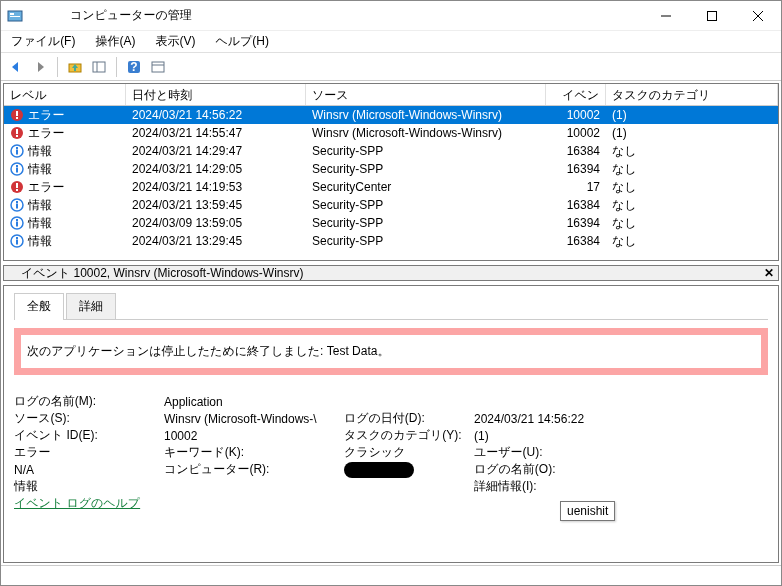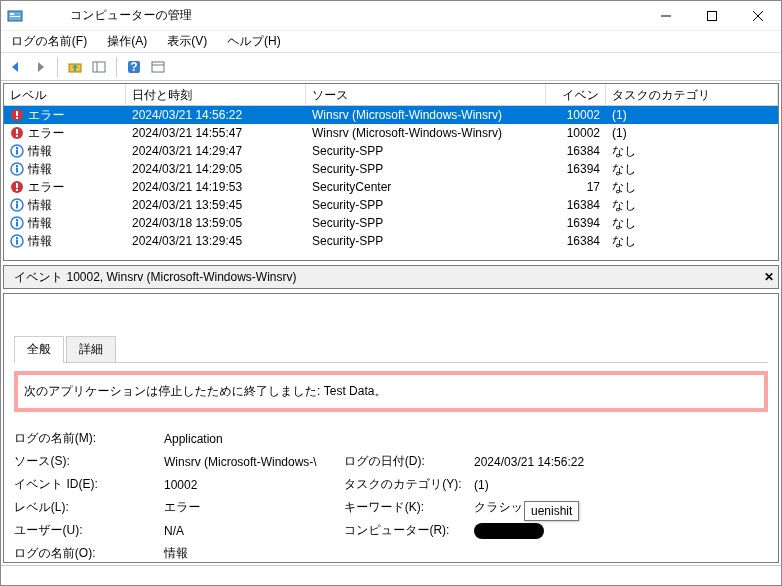--- a/index.html
+++ b/index.html
@@ -22,31 +22,31 @@
 .col-date { width: 180px; }
 .col-source { width: 240px; }
 .col-id { width: 60px; text-align: right; }
 .col-cat { flex: 1; }
 .grid-body { flex: 1; overflow-y: auto; }
 .row { display: flex; height: 18px; align-items: center; }
 .row.selected { background: #0078d7; color: #fff; }
 .row > div { padding: 0 6px; white-space: nowrap; overflow: hidden; }
 .row .col-level { display: flex; align-items: center; gap: 4px; }
 .lvl-icon { width: 14px; height: 14px; }
-.pane-middle { height: 24px; background: #f0f0f0; border: 1px solid #7a7a7a; margin: 2px; display: flex; align-items: center; padding: 0 10px; position: relative; }
+.pane-middle { height: 16px; background: #f0f0f0; border: 1px solid #7a7a7a; margin: 2px; display: flex; align-items: center; padding: 0 17px; position: relative; }
 .pane-middle .close-x { position: absolute; right: 4px; font-weight: bold; cursor: pointer; }
 .pane-bottom { flex: 1; margin: 2px; border: 1px solid #7a7a7a; padding: 6px 10px; overflow: auto; }
 .tabs { display: flex; border-bottom: 1px solid #ccc; margin-bottom: 8px; }
-.tab { padding: 4px 12px; border: 1px solid #ccc; border-bottom: none; background: #fff; margin-right: 2px; position: relative; top: 1px; margin-top: 35px; }
+.tab { padding: 4px 12px; border: 1px solid #ccc; border-bottom: none; background: #fff; margin-right: 2px; position: relative; top: 1px; }
 .tab.inactive { background: #f0f0f0; border-bottom: 1px solid #ccc; }
-.desc-box { border: 4px solid #fca5a5; padding: 8px 6px; margin-bottom: 18px; min-height: 36px; }
-.props { display: grid; grid-template-columns: 150px 180px 130px 170px; row-gap: 6px; align-items: center; }
+.desc-box { border: 7px solid #fca5a5; padding: 8px 6px; margin-bottom: 18px; min-height: 36px; }
+.props { display: grid; grid-template-columns: 150px 180px 130px 170px; row-gap: 0; align-items: center; }
 .link { color: #15803d; text-decoration: underline; cursor: pointer; }
 .redact { display: inline-block; width: 70px; height: 16px; background: #000; border-radius: 8px; vertical-align: middle; }
-.tooltip { position: absolute; border: 1px solid #767676; background: #fff; padding: 2px 6px; left: 524px; top: 501px; box-shadow: 1px 1px 2px rgba(0,0,0,.2); }
+.tooltip { position: absolute; border: 1px solid #767676; background: #fff; padding: 2px 6px; left: 560px; top: 501px; box-shadow: 1px 1px 2px rgba(0,0,0,.2); }
 .statusbar { height: 20px; border-top: 1px solid #ccc; }
 </style>
 </head>
 <body>
 
 <div class="titlebar">
   <span class="icon-app">
     <svg viewBox="0 0 16 16">
         <rect x="1" y="3" width="14" height="10" fill="#6ab0e0" stroke="#2a5a8a"></rect>
         <rect x="3" y="5" width="4" height="2" fill="#fff"></rect>
@@ -66,21 +66,21 @@
     </div>
   <div class="win-btn">
       <svg width="10" height="10">
         <line x1="0" y1="0" x2="10" y2="10" stroke="#000"></line>
         <line x1="10" y1="0" x2="0" y2="10" stroke="#000"></line>
       </svg>
     </div>
 </div>
 
 <div class="menubar">
-  <span>ログの名前(F)</span>
+  <span>ファイル(F)</span>
   <span>操作(A)</span>
   <span>表示(V)</span>
   <span>ヘルプ(H)</span>
 </div>
 
 <div class="toolbar">
   <span class="tb-icon">
       <svg width="16" height="16">
         <path d="M10 3 L4 8 L10 13 Z" fill="#2a7de1"></path>
       </svg>
@@ -214,21 +214,21 @@
         </div>
         <div class="row">
           <div class="col-level">
             <span class="lvl-icon"><svg width="14" height="14">
                 <circle cx="7" cy="7" r="6" fill="#fff" stroke="#2a7de1" stroke-width="1.5"></circle>
                 <rect x="6" y="5.5" width="2" height="5" fill="#2a7de1"></rect>
                 <rect x="6" y="3" width="2" height="2" fill="#2a7de1"></rect>
               </svg></span>
             <span>情報</span>
           </div>
-          <div class="col-date">2024/03/18 13:59:05</div>
+          <div class="col-date">2024/03/09 13:59:05</div>
           <div class="col-source">Security-SPP</div>
           <div class="col-id">16394</div>
           <div class="col-cat">なし</div>
         </div>
         <div class="row">
           <div class="col-level">
             <span class="lvl-icon"><svg width="14" height="14">
                 <circle cx="7" cy="7" r="6" fill="#fff" stroke="#2a7de1" stroke-width="1.5"></circle>
                 <rect x="6" y="5.5" width="2" height="5" fill="#2a7de1"></rect>
                 <rect x="6" y="3" width="2" height="2" fill="#2a7de1"></rect>
@@ -261,21 +261,20 @@
       <div>ソース(S):</div>
       <div>Winsrv (Microsoft-Windows-\</div>
       <div>ログの日付(D):</div>
       <div>2024/03/21 14:56:22</div>
 
       <div>イベント ID(E):</div>
       <div>10002</div>
       <div>タスクのカテゴリ(Y):</div>
       <div>(1)</div>
 
-      <div>レベル(L):</div>
       <div>エラー</div>
       <div>キーワード(K):</div>
       <div>クラシック</div>
 
       <div>ユーザー(U):</div>
       <div>N/A</div>
       <div>コンピューター(R):</div>
       <div><span class="redact"></span></div>
 
       <div>ログの名前(O):</div>

